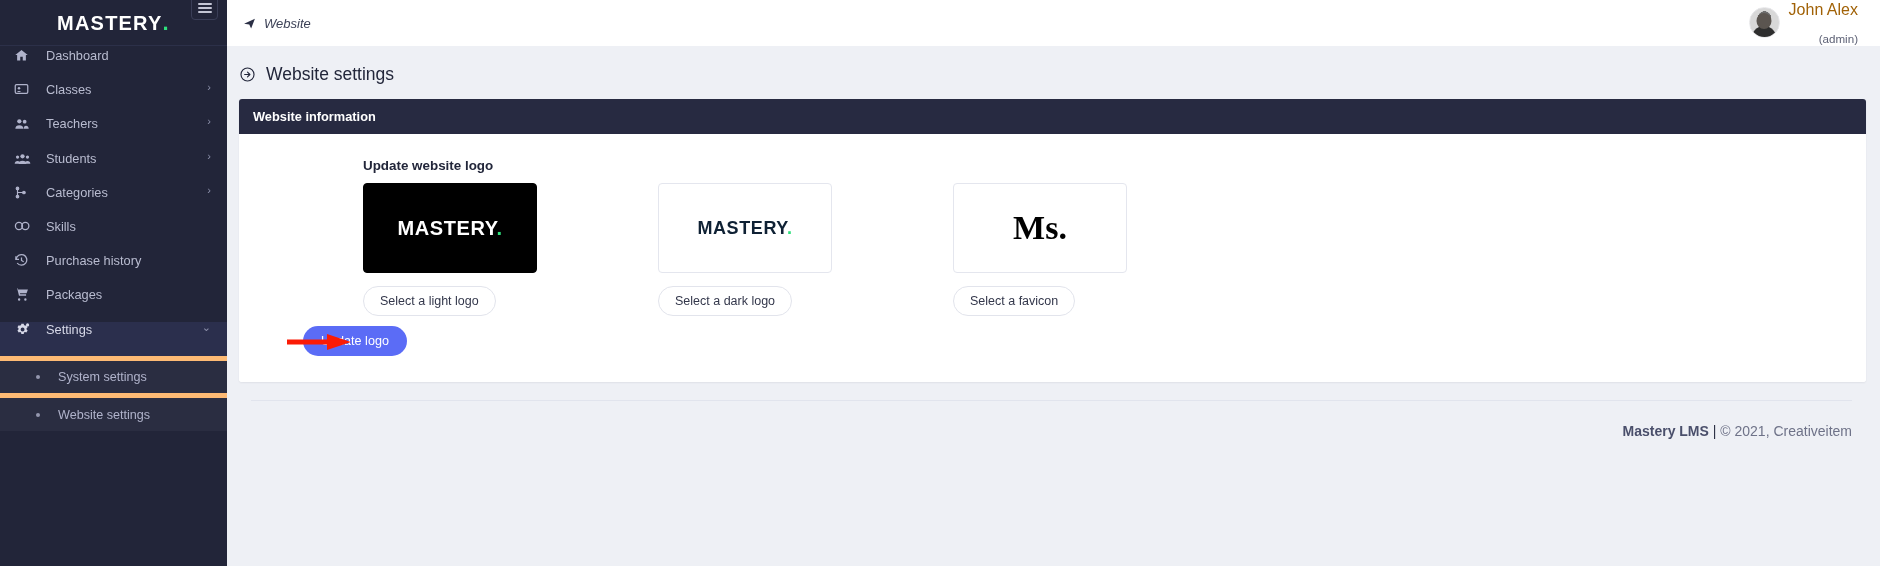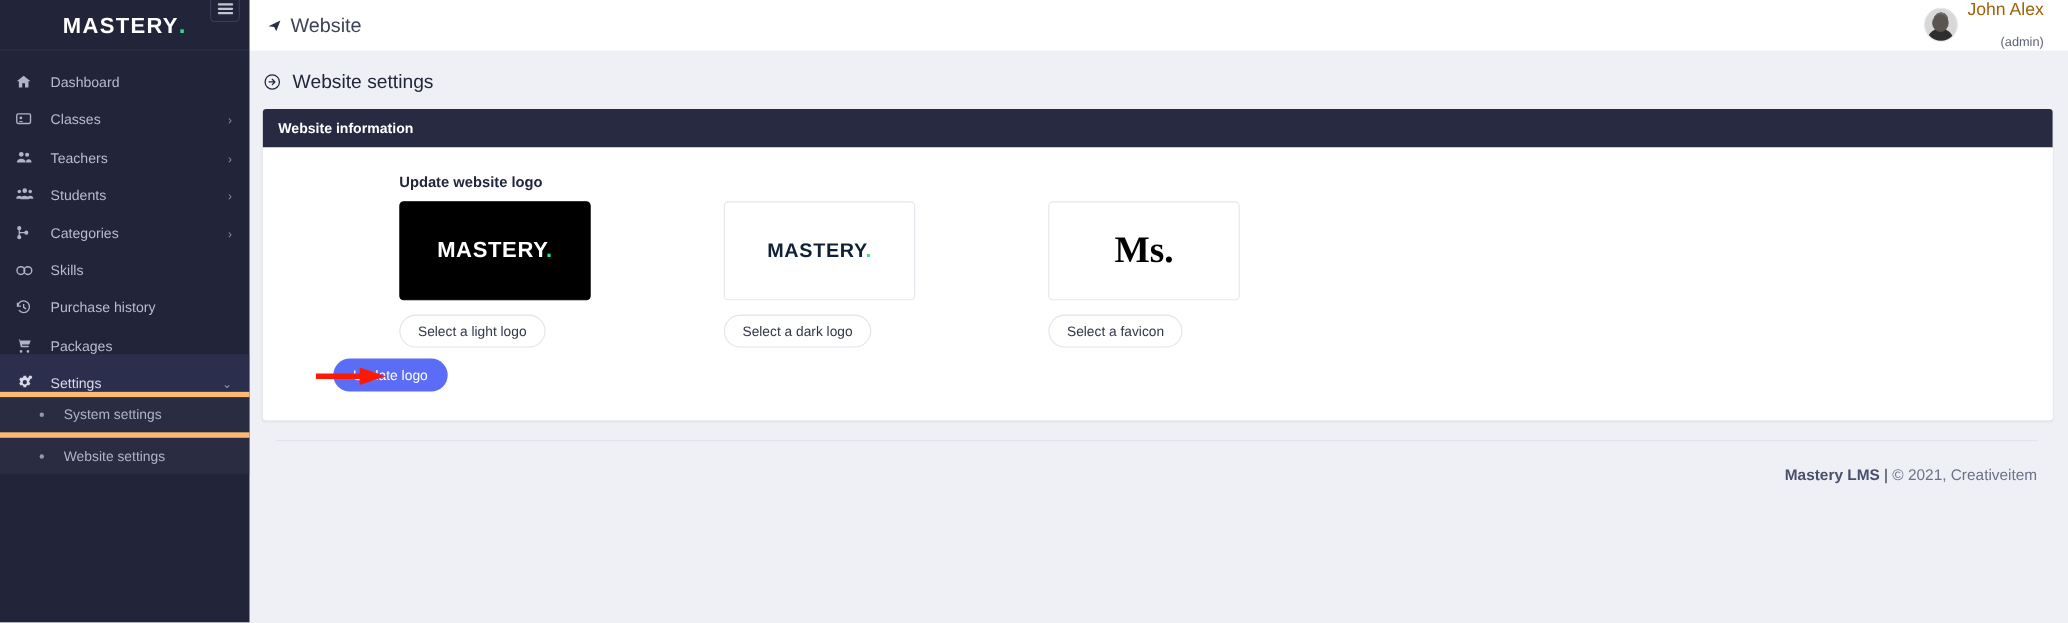--- a/index.html
+++ b/index.html
@@ -56,21 +56,21 @@
     display: block;
     width: 14px;
     height: 2px;
     background: #c3c5d4;
     border-radius: 1px;
   }
 
   .nav { padding-top: 2px; }
   .nav-item {
     display: flex;
-    align-items: flex-end;
+    align-items: flex-start;
     height: 34.2px;
     padding: 0 16px 0 14px;
     color: #b9bcd0;
     font-size: 12.8px;
     position: relative;
     cursor: pointer;
   }
   .nav-item .ico {
     width: 22px;
     min-width: 22px;
@@ -127,22 +127,23 @@
     min-height: 46px;
     background: #ffffff;
     display: flex;
     align-items: center;
     justify-content: space-between;
     padding: 0 14px 0 16px;
   }
   .breadcrumb {
     display: flex;
     align-items: center;
-    font-size: 18px;
+    font-size: 13px;
     color: #3d4257;
+    font-style: italic;
   }
   .breadcrumb .plane { margin-right: 8px; display: flex; color: #2b2f45; }
   .userbox { display: flex; align-items: center; gap: 9px; padding-right: 8px; }
   .avatar {
     width: 31px; height: 31px; border-radius: 50%;
     background: radial-gradient(circle at 50% 34%, #6d6d6d 0 27%, #d8d8d8 28% 100%);
     position: relative; overflow: hidden;
     border: 1px solid #e7e7ea;
   }
   .avatar::after {

